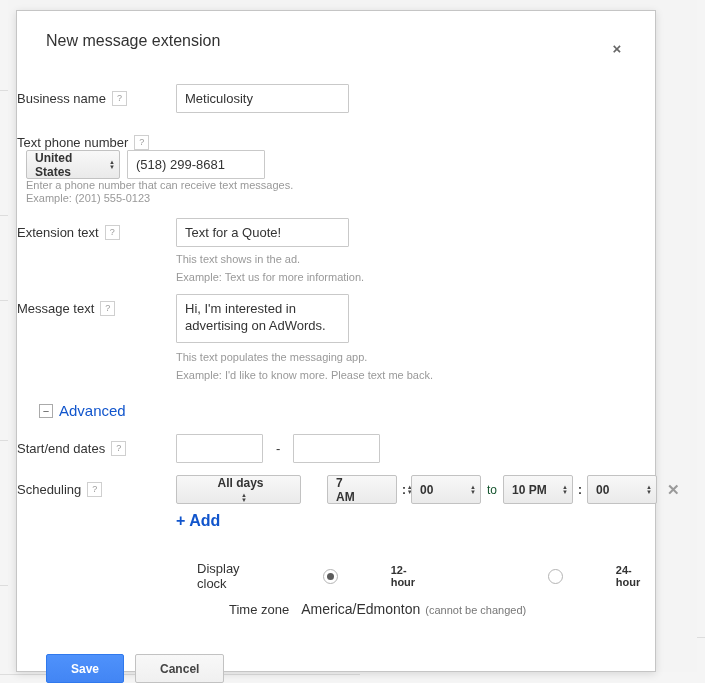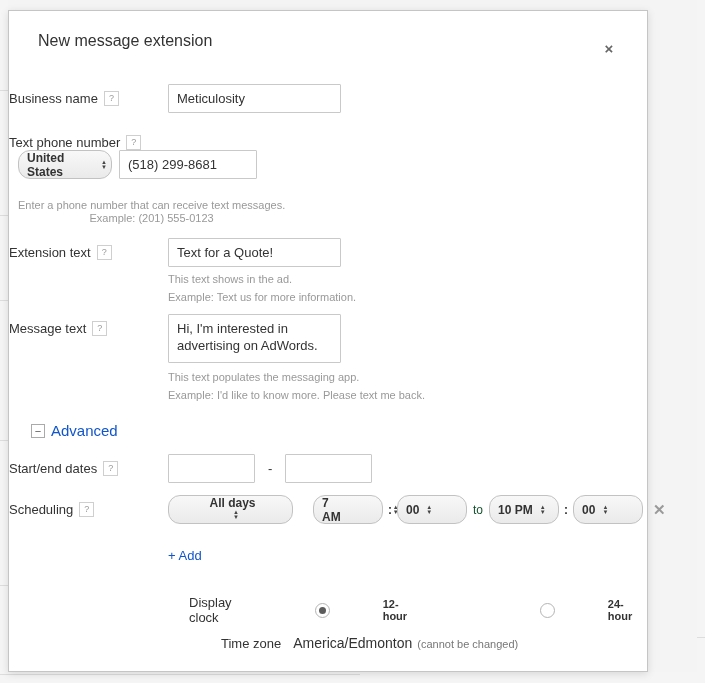--- a/index.html
+++ b/index.html
@@ -9,21 +9,21 @@
     background:#f4f4f4;
     position:relative;
     color:#333;
   }
   
   .bg-strip { position:absolute; background:#f5f5f5; z-index:0; }
   .bg-line { position:absolute; background:#ddd; z-index:0; }
 
   
   .dialog {
-    position:absolute; left:8px; top:10px; width:640px; height:662px;
+    position:absolute; left:16px; top:10px; width:640px; height:662px;
     background:#fff; border:1px solid #c5c5c5;
     box-shadow:0 2px 8px rgba(0,0,0,.12);
     z-index:1;
   }
   .dialog-title {
     margin:21px 0 0 29px; font-size:16px; color:#333;
   }
   .close-x {
     position:absolute; top:30px; right:30px; width:16px; height:16px;
     font-size:15px; font-weight:bold; color:#666; line-height:16px;
@@ -51,22 +51,22 @@
     border:1px solid #c9c9c9; border-radius:1px; padding:5px 8px;
     font-size:13px; line-height:17px; color:#333; font-family:inherit;
     resize:none; background:#fff; display:block;
   }
   .w-std { width:173px; }
   .hint { font-size:11px; color:#999; }
   .hint-tight div { line-height:13px; }
   .hint-spaced div { line-height:13px; margin-top:5px; }
 
   .select {
-    display:inline-flex; align-items:center; justify-content:flex-start;
-    height:29px; border:1px solid #c2c2c2; border-radius:12px;
+    display:inline-flex; align-items:center; justify-content:space-between;
+    height:29px; border:1px solid #c2c2c2; border-radius:2px;
     background:linear-gradient(to bottom,#f8f8f8,#eaeaea);
     font-weight:bold; font-size:12px; color:#333; padding:0 4px 0 8px;
     cursor:pointer; flex:none;
   }
   .arrows { display:flex; flex-direction:column; align-items:center;
     margin-left:7px; font-size:6px; line-height:5px; color:#444; }
 
   .adv-head { display:flex; align-items:center; margin:20px 0 0 22px; gap:6px; }
   .collapse-box {
     width:14px; height:14px; border:1px solid #aaa; background:#fff;
@@ -76,22 +76,22 @@
   .blue { color:#15c; }
   .adv-label { font-size:15px; cursor:pointer; }
   .sep-dash { font-size:13px; color:#333; margin:0 13px; line-height:29px; }
   .sched-wrap { display:flex; align-items:center; }
   .colon { font-weight:bold; font-size:12px; margin:0 5px; }
   .to-word { font-size:12px; color:#14532d; margin:0 6px; }
   .remove-x {
     font-size:15px; font-weight:bold; color:#9a9a9a; margin-left:10px;
     cursor:pointer; line-height:29px;
   }
-  .add-link { font-size:13px; margin-top:24px; display:inline-block;
-    cursor:pointer; font-weight:normal; }
+  .add-link { font-size:16px; margin-top:8px; display:inline-block;
+    cursor:pointer; font-weight:bold; }
 
   .radio-row { display:flex; align-items:center; margin:31px 0 0 180px;gap:46px; }
   .radio-row .cap { font-size:13px; color:#333; margin-right:6px; }
   .radio {
     width:15px; height:15px; border:1px solid #b4b4b4; border-radius:50%;
     background:#fff; display:inline-block; position:relative; flex:none;
     cursor:pointer;
   }
   .radio.checked::after {
     content:''; position:absolute; left:3px; top:3px; width:7px; height:7px;
@@ -115,21 +115,21 @@
     border:1px solid #3079ed; color:#fff;
   }
   .btn-cancel {
     background:linear-gradient(to bottom,#f8f8f8,#f0f0f0);
     border:1px solid #c2c2c2; color:#444;
   }
 
   .mt-title-gap { margin-top:34px; }
   .mt15 { margin-top:15px;flex-direction:column; } .mt13 { margin-top:13px; }
   .mt10 { margin-top:10px; } .mt12 { margin-top:12px; } .mt16 { margin-top:15px; }
-  .hint-mt4 { margin-top:20px;text-align:center; } .hint-mt6 { margin-top:6px; } .hint-mt8 { margin-top:8px; }
+  .hint-mt4 { margin-top:0; } .hint-mt6 { margin-top:6px; } .hint-mt8 { margin-top:8px; }
 </style>
 </head>
 <body>
 
 <div class="bg-strip" style="left:0;top:0;width:8px;height:683px;"></div>
 <div class="bg-strip" style="right:0;top:0;width:8px;height:683px;"></div>
 <div class="bg-strip" style="left:0;bottom:0;width:705px;height:11px;"></div>
 <div class="bg-line" style="left:0;top:90px;width:8px;height:1px;"></div>
 <div class="bg-line" style="left:0;top:215px;width:8px;height:1px;"></div>
 <div class="bg-line" style="left:0;top:300px;width:8px;height:1px;"></div>
@@ -228,21 +228,21 @@
     </div>
     <div class="field-col">
       <div class="sched-wrap">
         <div class="select" style="width:125px;flex-direction:column;">
           <span>All days</span>
           <span class="arrows">
             <span>▲</span>
               <span>▼</span>
           </span>
         </div>
-        <div class="select" style="width:70px; margin-left:20px;gap:45px;">
+        <div class="select" style="width:70px; margin-left:26px;gap:45px;">
           <span>7 AM</span>
           <span class="arrows">
             <span>▲</span>
               <span>▼</span>
           </span>
         </div>
         <span class="colon">:</span>
         <div class="select" style="width:70px;">
           <span>00</span>
           <span class="arrows">

